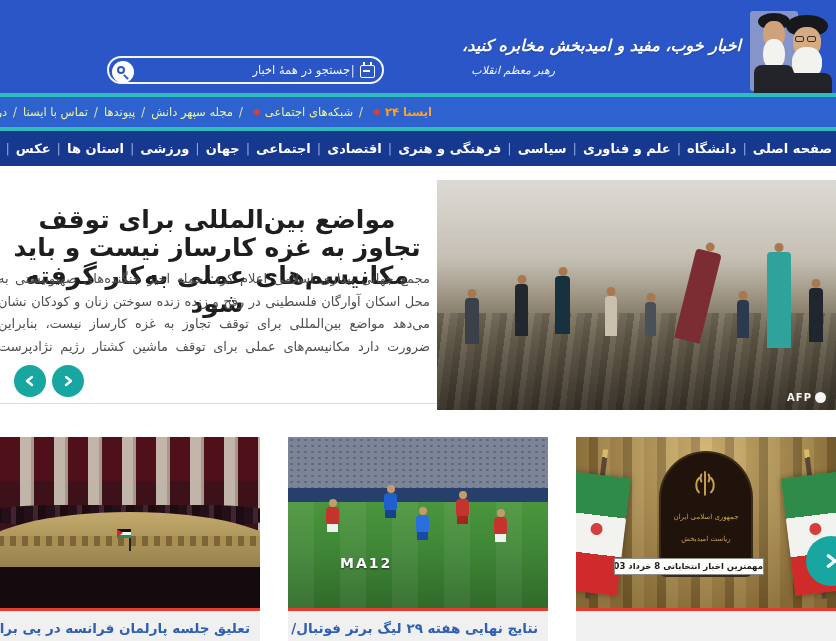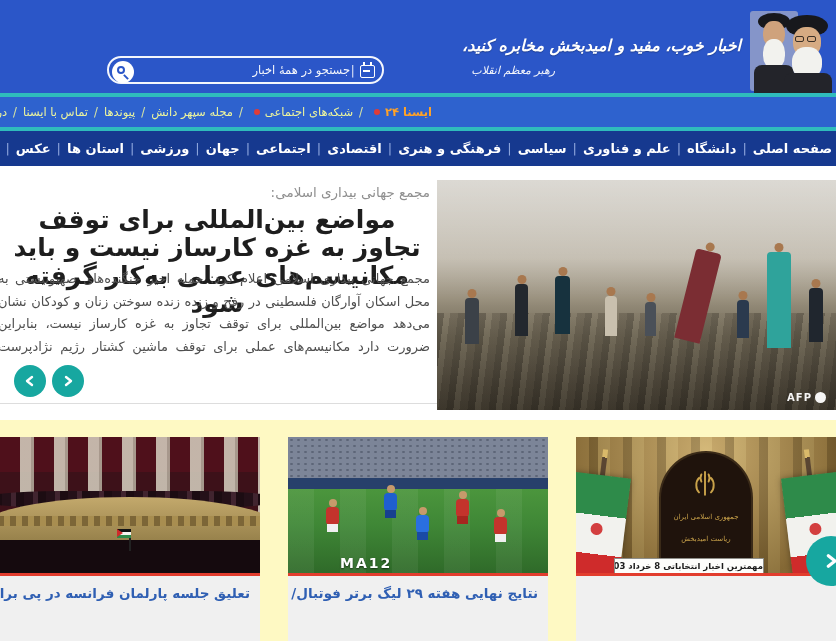--- a/index.html
+++ b/index.html
@@ -1,19 +1,19 @@
 <!DOCTYPE html>
 <html lang="fa"><head>
 <meta charset="utf-8">
 <style>
   html,body{margin:0;padding:0;background:#cfcfcf;}
   *{box-sizing:border-box;}
   #stage{
     position:relative;width:836px;height:641px;overflow:hidden;
-    background:#fef9c3;font-family:"DejaVu Sans","Liberation Sans",sans-serif;
+    background:#ffffff;font-family:"DejaVu Sans","Liberation Sans",sans-serif;
   }
   
   .header{position:absolute;left:0;top:0;width:836px;height:93px;background:#2b56c8;}
   .slogan-main{position:absolute;right:95px;top:36px;color:#fff;font-family:"DejaVu Serif","Liberation Serif",serif;
     font-style:italic;font-weight:bold;font-size:16px;direction:rtl;white-space:nowrap;text-shadow:0 1px 1px rgba(0,0,0,.25);}
   .slogan-sig{position:absolute;right:281px;top:64px;color:#fff;font-family:"DejaVu Serif","Liberation Serif",serif;
     font-style:italic;font-size:11px;direction:rtl;white-space:nowrap;opacity:.95;}
   .search-pill{position:absolute;left:107px;top:56px;width:277px;height:28px;border:2px solid rgba(255,255,255,.95);
     border-radius:16px;}
   .search-input{position:absolute;left:28px;top:1px;width:215px;height:22px;background:transparent;border:none;outline:none;
@@ -69,21 +69,21 @@
   .photo .rubble{position:absolute;left:0;top:58%;width:100%;height:42%;opacity:.55;
     background:repeating-linear-gradient(97deg,rgba(30,25,18,.55) 0 7px,rgba(120,110,90,.35) 7px 13px,rgba(60,52,40,.5) 13px 21px);}
   .pfig{position:absolute;border-radius:4px 4px 0 0;}
   .pfig::before{content:"";position:absolute;left:50%;top:-9px;transform:translateX(-50%);
     width:9px;height:9px;border-radius:50%;background:#a8784f;}
   .afp{position:absolute;right:10px;bottom:7px;color:#fff;font-weight:bold;font-size:10px;letter-spacing:1px;
     display:flex;align-items:center;gap:3px;opacity:.95;}
   .afp-globe{display:inline-block;width:11px;height:11px;border-radius:50%;background:#fff;}
   
   .card{position:absolute;top:437px;width:260px;height:204px;background:#f0f0f0;cursor:pointer;}
-  .card-img{position:relative;width:260px;height:136px;overflow:hidden;}
+  .card-img{position:relative;width:260px;height:171px;overflow:hidden;}
   .card-red{width:260px;height:3px;background:#e23d2e;}
   .card-cap{height:30px;padding:9px 10px 0;font-size:13.5px;font-weight:bold;color:#2f5fb3;direction:rtl;
     text-align:right;white-space:nowrap;overflow:hidden;}
   .card-cap.muted{color:#7a7a7a;font-weight:normal;}
   
   .parl{width:100%;height:100%;background:#3d1119;position:relative;}
   .parl .cols{position:absolute;left:0;top:0;width:100%;height:58%;
     background:repeating-linear-gradient(90deg,transparent 0 20px,#d8d2c2 20px 31px,#b7b0a0 31px 34px);opacity:.85;}
   .parl .wall{position:absolute;left:0;top:0;width:100%;height:26%;background:#54101c;opacity:.8;}
   .parl .balc{position:absolute;left:-20px;top:44%;width:300px;height:38%;background:linear-gradient(180deg,#c3a96c,#8f7a45);
@@ -181,21 +181,20 @@
   </div>
 
   <div class="teal-line" style="top:127px;"></div>
 
   <div class="mainnav">
     <div class="mainnav-items" id="mainnav-items"><span class="main-item">صفحه اصلی</span><span class="main-sep">|</span><span class="main-item">دانشگاه</span><span class="main-sep">|</span><span class="main-item">علم و فناوری</span><span class="main-sep">|</span><span class="main-item">سیاسی</span><span class="main-sep">|</span><span class="main-item">فرهنگی و هنری</span><span class="main-sep">|</span><span class="main-item">اقتصادی</span><span class="main-sep">|</span><span class="main-item">اجتماعی</span><span class="main-sep">|</span><span class="main-item">جهان</span><span class="main-sep">|</span><span class="main-item">ورزشی</span><span class="main-sep">|</span><span class="main-item">استان ها</span><span class="main-sep">|</span><span class="main-item">عکس</span><span class="main-sep">|</span></div>
   </div>
 
   <div class="white-zone"></div>
 
-  <div class="kicker">مجمع جهانی بیداری اسلامی:</div>
   <div class="headline">مواضع بین‌المللی برای توقف تجاوز به غزه کارساز نیست و باید مکانیسم‌های عملی به‌کار گرفته شود</div>
   <div class="lead">مجمع جهانی بیداری اسلامی اعلام کرد: حمله اخیر جنگنده‌های صهیونیستی به محل اسکان آوارگان فلسطینی در رفح و زنده زنده سوختن زنان و کودکان نشان می‌دهد مواضع بین‌المللی برای توقف تجاوز به غزه کارساز نیست، بنابراین ضرورت دارد مکانیسم‌های عملی برای توقف ماشین کشتار رژیم نژادپرست صهیونیستی در غزه و رفح را به کار گرفته شود.</div>
 
   <button class="car-btn" style="left:14px;top:365px;">
     <svg width="12" height="12" viewBox="0 0 12 12">
       <path d="M8 2 L3 6 L8 10" fill="none" stroke="#fff" stroke-width="2.4" stroke-linecap="round" stroke-linejoin="round"></path>
     </svg>
   </button>
   <button class="car-btn" style="left:52px;top:365px;">
     <svg width="12" height="12" viewBox="0 0 12 12">

